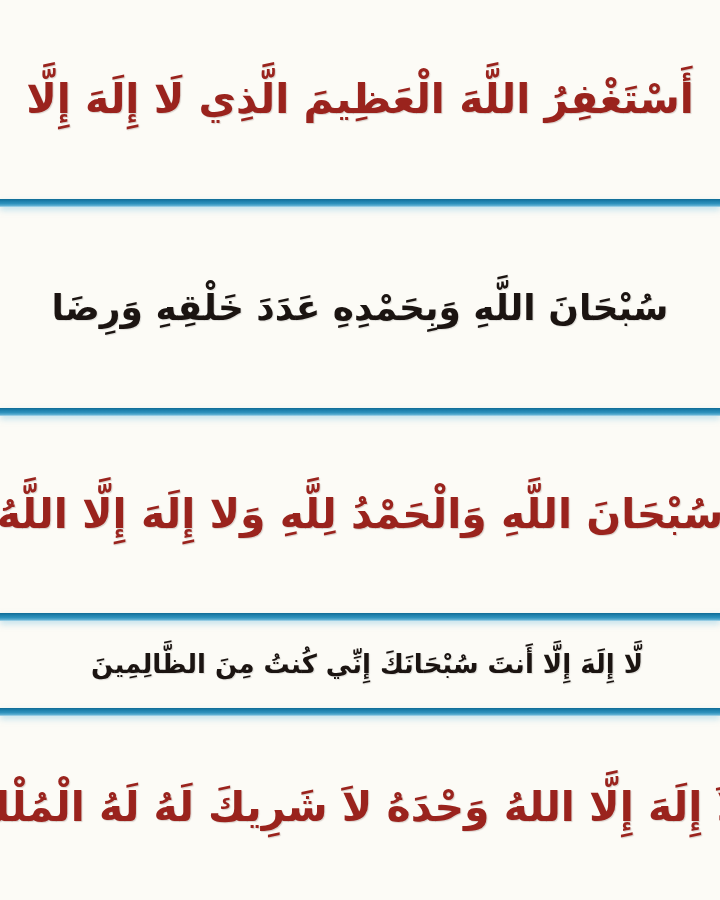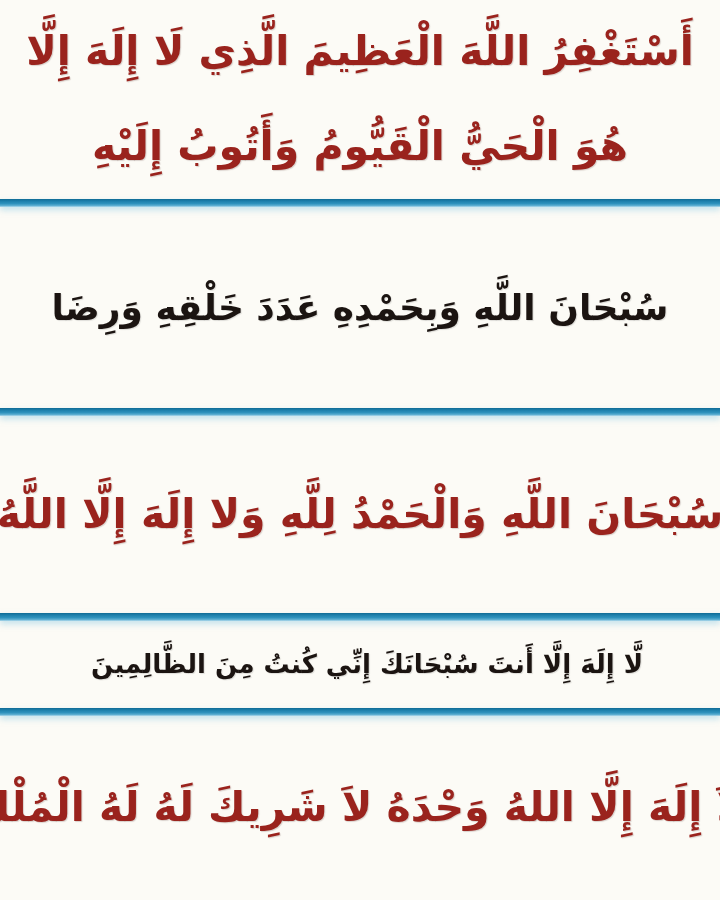--- a/index.html
+++ b/index.html
@@ -66,21 +66,20 @@
     box-shadow: 0 3px 6px var(--div-glow);
   }
 </style>
 </head>
 <body>
 
 <div class="poster">
 
   <section class="dua s1 red">
     <div class="line">أَسْتَغْفِرُ اللَّهَ الْعَظِيمَ الَّذِي لَا إِلَهَ إِلَّا</div>
-    <div class="line">هُوَ الْحَيُّ الْقَيُّومُ وَأَتُوبُ إِلَيْهِ</div>
   </section>
 
   <div class="divider"></div>
 
   <section class="dua s2 blk">
     <div class="line">سُبْحَانَ اللَّهِ وَبِحَمْدِهِ عَدَدَ خَلْقِهِ وَرِضَا</div>
   </section>
 
   <div class="divider"></div>
 

